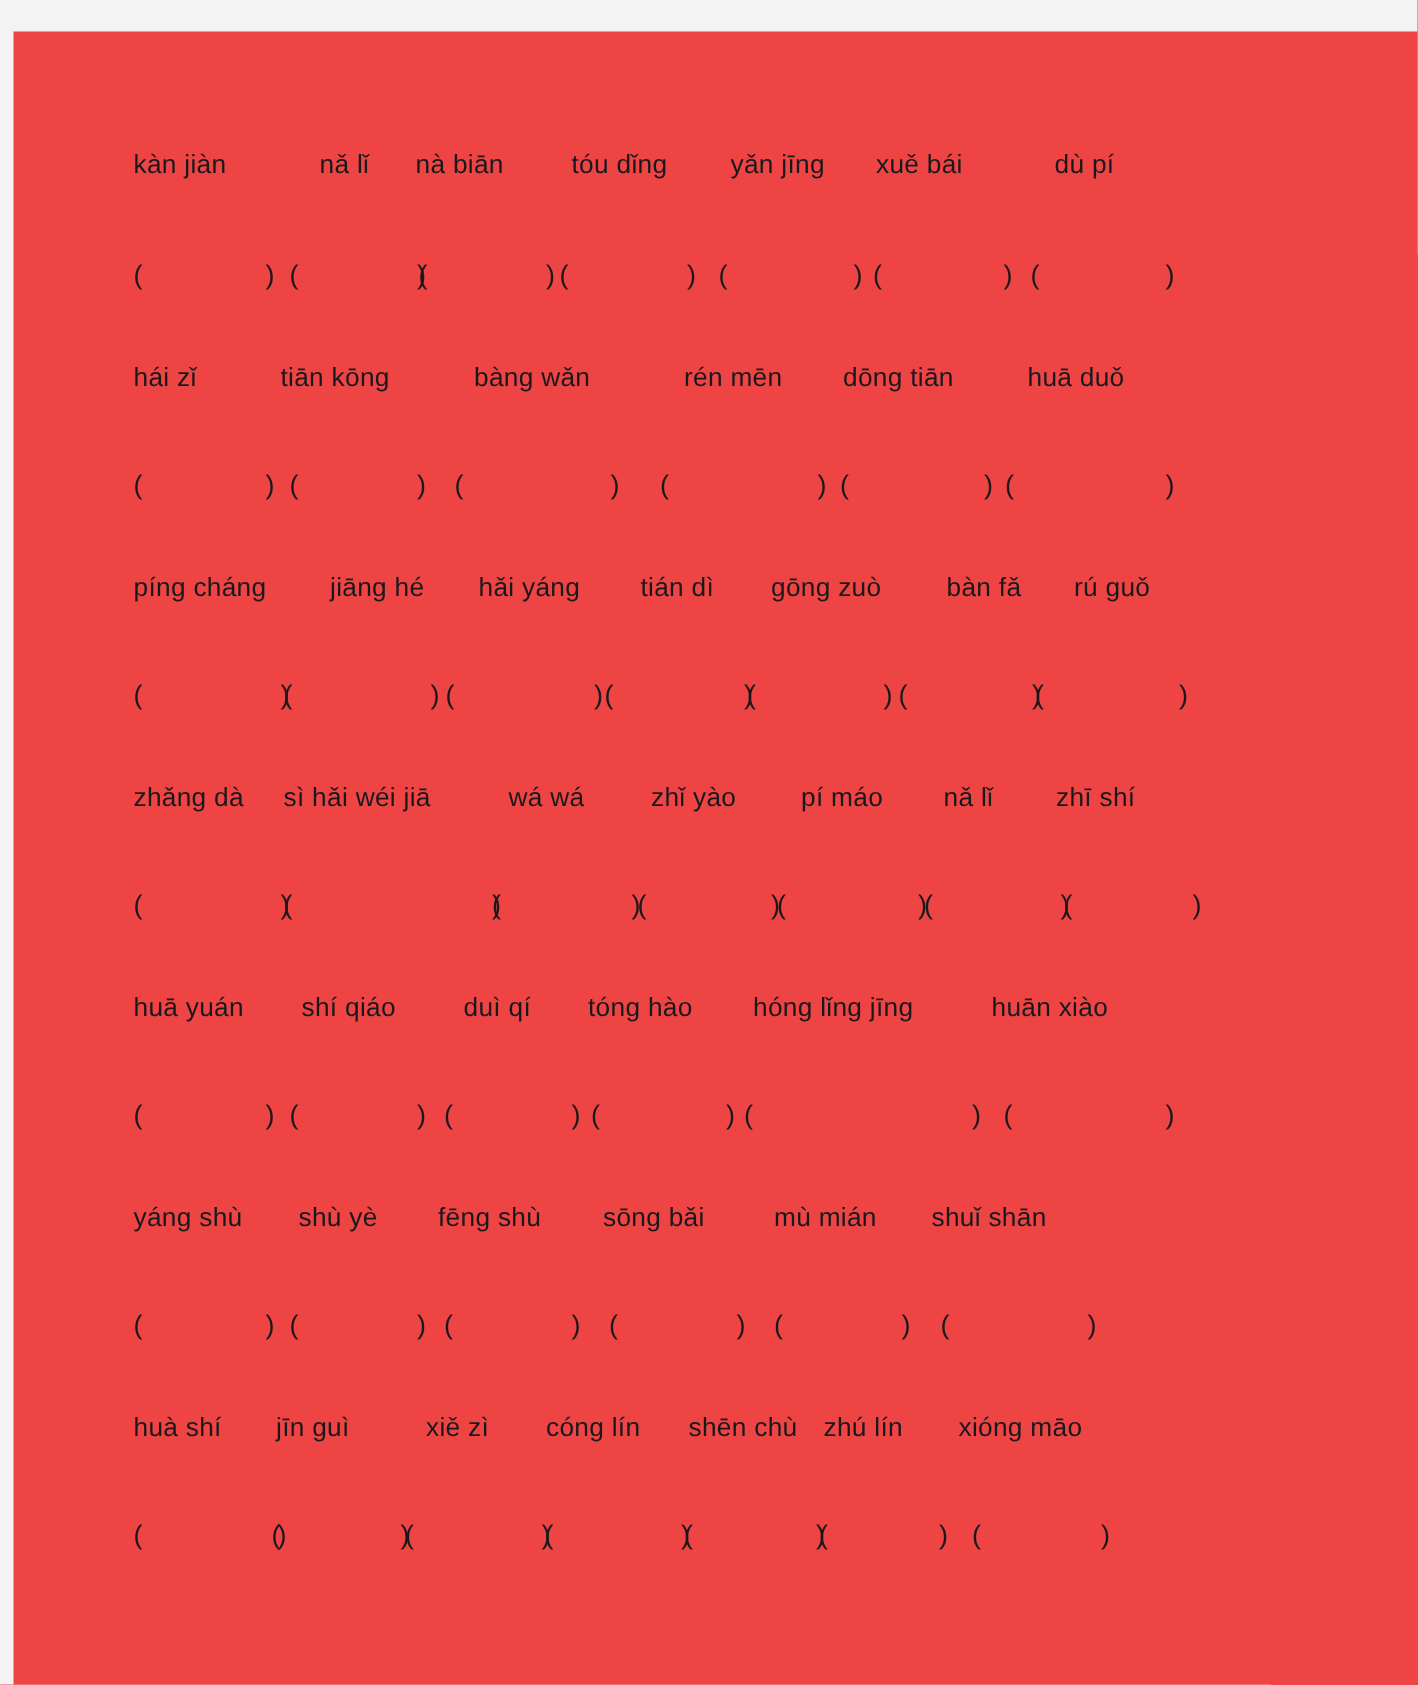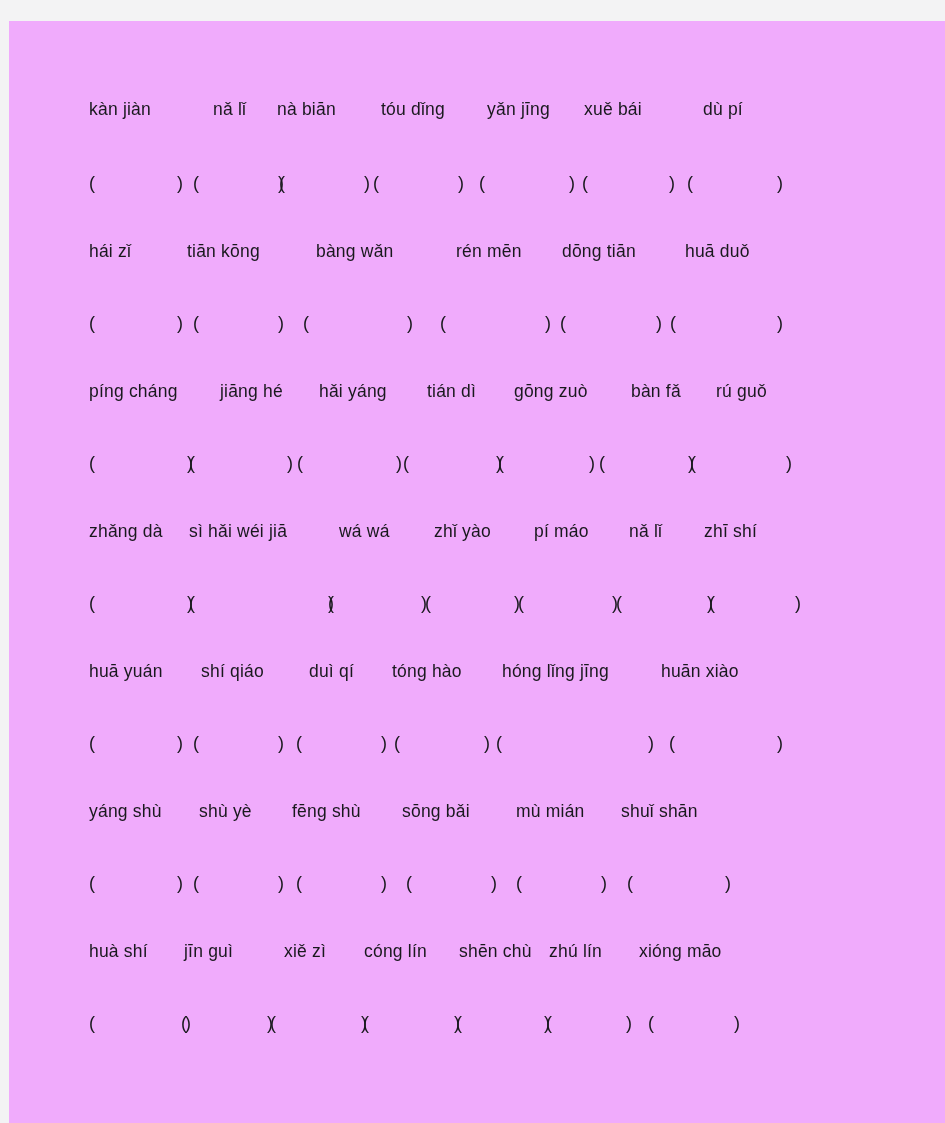--- a/index.html
+++ b/index.html
@@ -13,21 +13,21 @@
     background: #f3f3f4;
     font-family: "Liberation Sans", "DejaVu Sans", sans-serif;
     overflow: hidden;
   }
   #page {
     position: absolute;
     left: 9px;
     top: 21px;
     width: 936px;
     height: 1102px;
-    background: #f0abfc;
+    background: #ef4444;
   }
   .worksheet {
     position: absolute;
     left: 0;
     top: 0;
     width: 936px;
   }
   .row-group {
     position: relative;
   }

